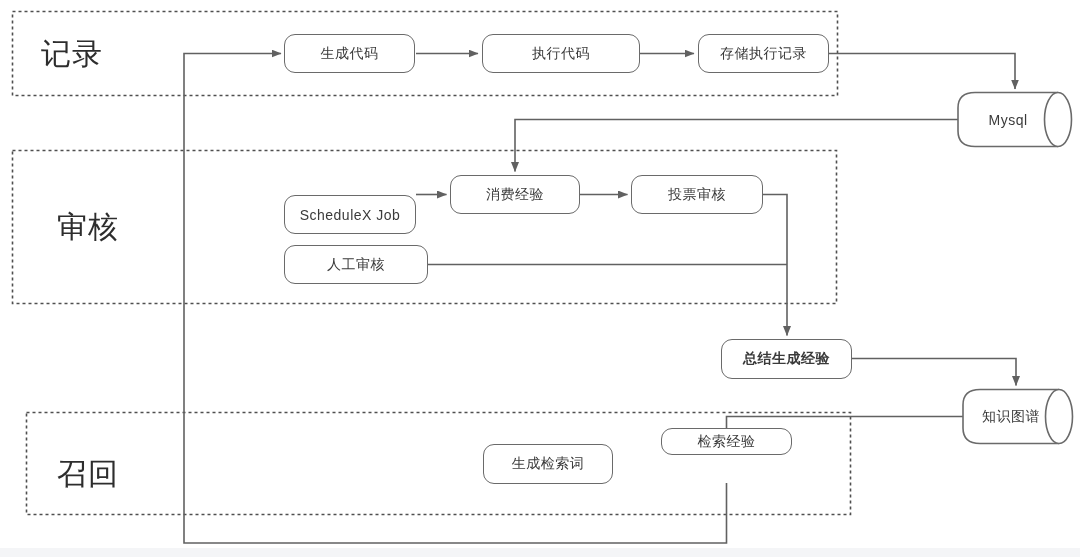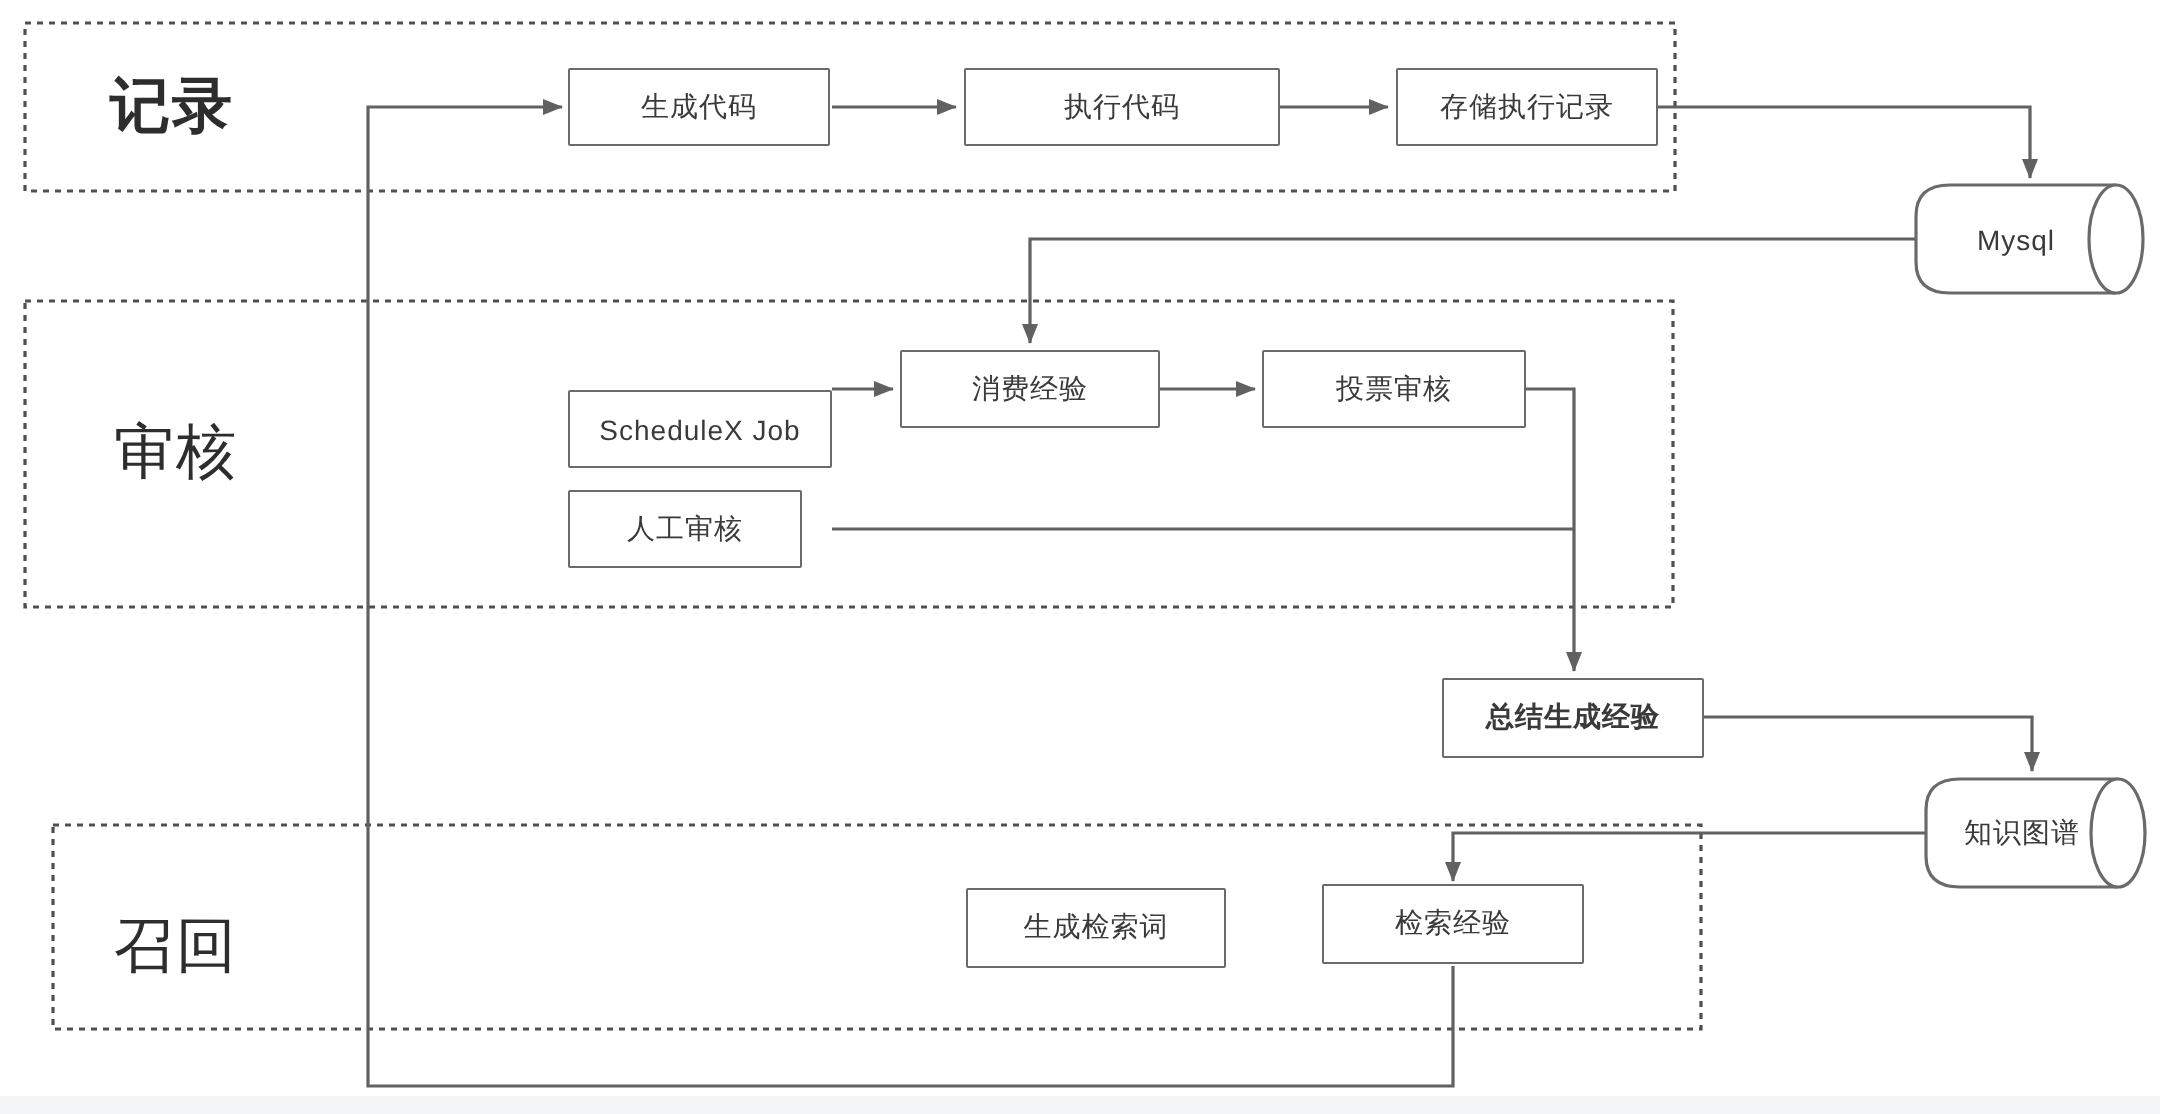--- a/index.html
+++ b/index.html
@@ -3,21 +3,21 @@
 <meta charset="utf-8">
 <style>
   html,body{margin:0;padding:0;background:#ffffff;}
   body{font-family:"Liberation Sans","DejaVu Sans",sans-serif;}
   .canvas{
     position:relative;width:1080px;height:557px;background:#ffffff;overflow:hidden;
   }
   .svg-layer{position:absolute;left:0;top:0;width:1080px;height:557px;}
   .node{
     position:absolute;box-sizing:border-box;background:#ffffff;
-    border:1.5px solid #6a6a6a;border-radius:1px;
+    border:1.5px solid #6a6a6a;border-radius:11px;
     display:flex;align-items:center;justify-content:center;
     font-size:14px;color:#3a3a3a;letter-spacing:0.5px;z-index:3;
   }
   .cyl-label{
     position:absolute;display:flex;align-items:center;justify-content:center;
     font-size:14px;color:#3a3a3a;letter-spacing:0.5px;z-index:3;background:transparent;
   }
   .section-label{
     position:absolute;font-size:30px;color:#2d2d2d;letter-spacing:1px;z-index:2;
     line-height:1;
@@ -58,35 +58,35 @@
       <path d="M1058,92.5 L975,92.5 Q958,92.5 958,108 L958,131 Q958,146.5 975,146.5 L1058,146.5" fill="#ffffff" stroke="#6a6a6a" stroke-width="1.6"></path>
       <ellipse cx="1058" cy="119.5" rx="13.5" ry="27" fill="#ffffff" stroke="#6a6a6a" stroke-width="1.6"></ellipse>
     </g>
 
     <g>
       <path d="M1059,389.5 L980,389.5 Q963,389.5 963,405 L963,428 Q963,443.5 980,443.5 L1059,443.5" fill="#ffffff" stroke="#6a6a6a" stroke-width="1.6"></path>
       <ellipse cx="1059" cy="416.5" rx="13.5" ry="27" fill="#ffffff" stroke="#6a6a6a" stroke-width="1.6"></ellipse>
     </g>
   </svg>
 
-  <div class="section-label" style="left:55px;top:39px;font-weight:bold;">记录</div>
+  <div class="section-label" style="left:41px;top:39px;">记录</div>
   <div class="section-label" style="left:57px;top:212px;">审核</div>
   <div class="section-label" style="left:57px;top:459px;">召回</div>
 
   <div class="node" style="left:284px;top:34px;width:131px;height:39px;">生成代码</div>
   <div class="node" style="left:482px;top:34px;width:158px;height:39px;">执行代码</div>
   <div class="node" style="left:698px;top:34px;width:131px;height:39px;">存储执行记录</div>
 
   <div class="node" style="left:284px;top:175px;width:132px;height:39px;margin-top:20px;">ScheduleX Job</div>
   <div class="node" style="left:450px;top:175px;width:130px;height:39px;">消费经验</div>
   <div class="node" style="left:631px;top:175px;width:132px;height:39px;">投票审核</div>
-  <div class="node" style="left:284px;top:245px;width:117px;height:39px;">人工审核</div>
+  <div class="node" style="left:284px;top:245px;width:144px;height:39px;">人工审核</div>
 
   <div class="node" style="left:721px;top:339px;width:131px;height:40px;font-weight:bold;">总结生成经验</div>
 
   <div class="node" style="left:483px;top:444px;width:130px;height:40px;">生成检索词</div>
-  <div class="node" style="left:661px;top:442px;width:131px;height:40px;">检索经验</div>
+  <div class="node" style="left:661px;top:428px;width:131px;height:27px;">检索经验</div>
 
   <div class="cyl-label" style="left:958px;top:92px;width:100px;height:55px;">Mysql</div>
   <div class="cyl-label" style="left:963px;top:389px;width:96px;height:55px;">知识图谱</div>
 
   <div class="bottom-strip"></div>
 </div>
 
 </body></html>

